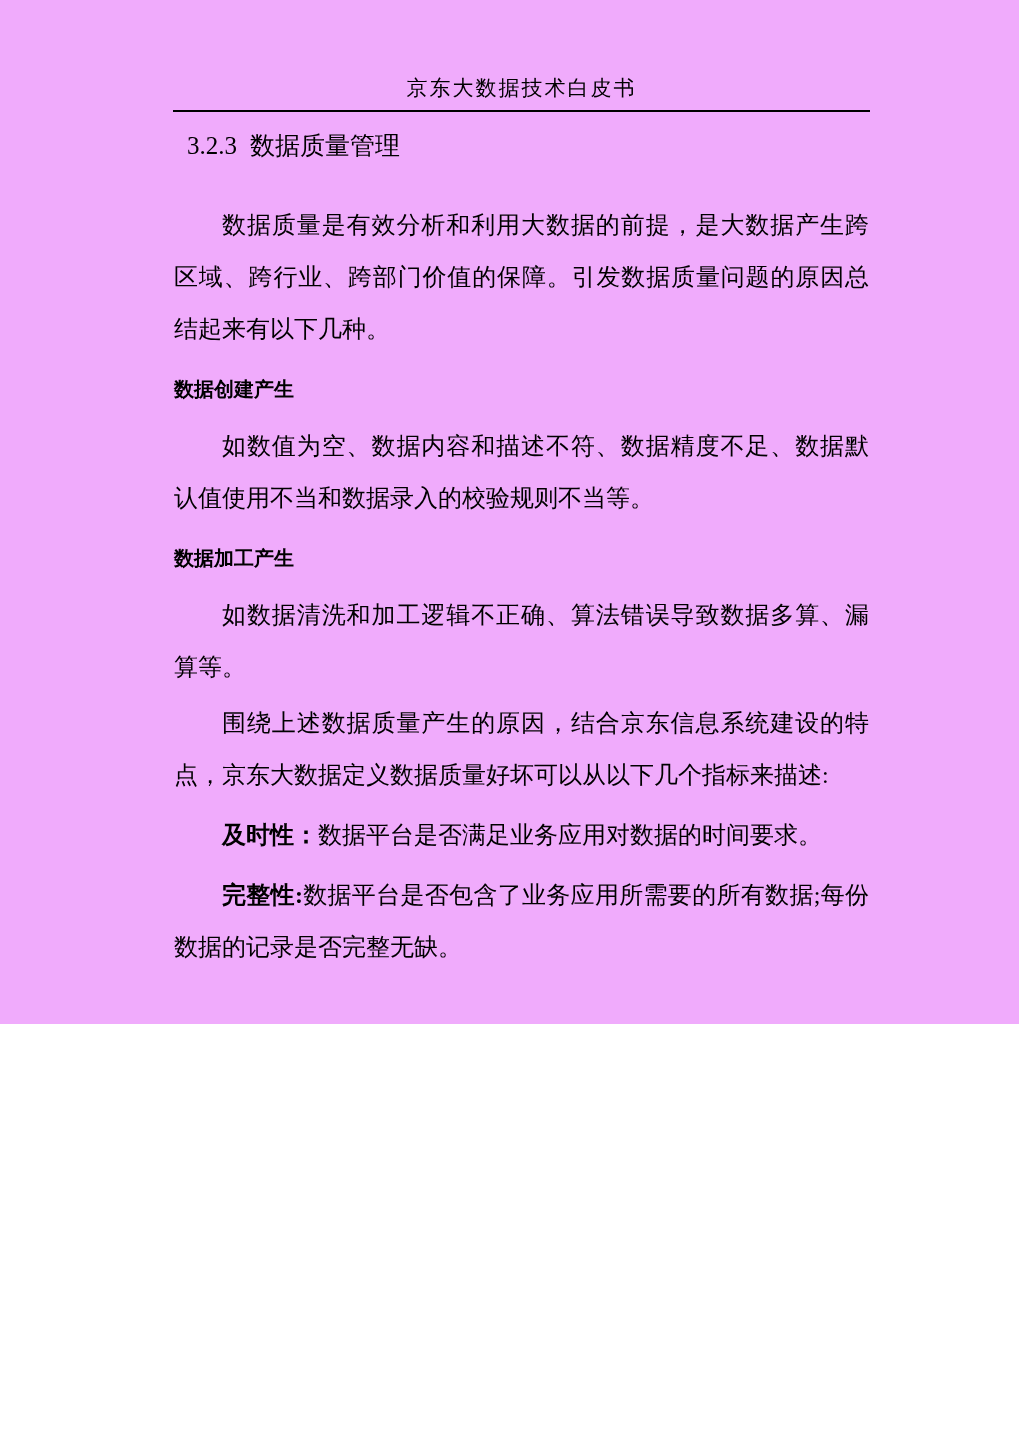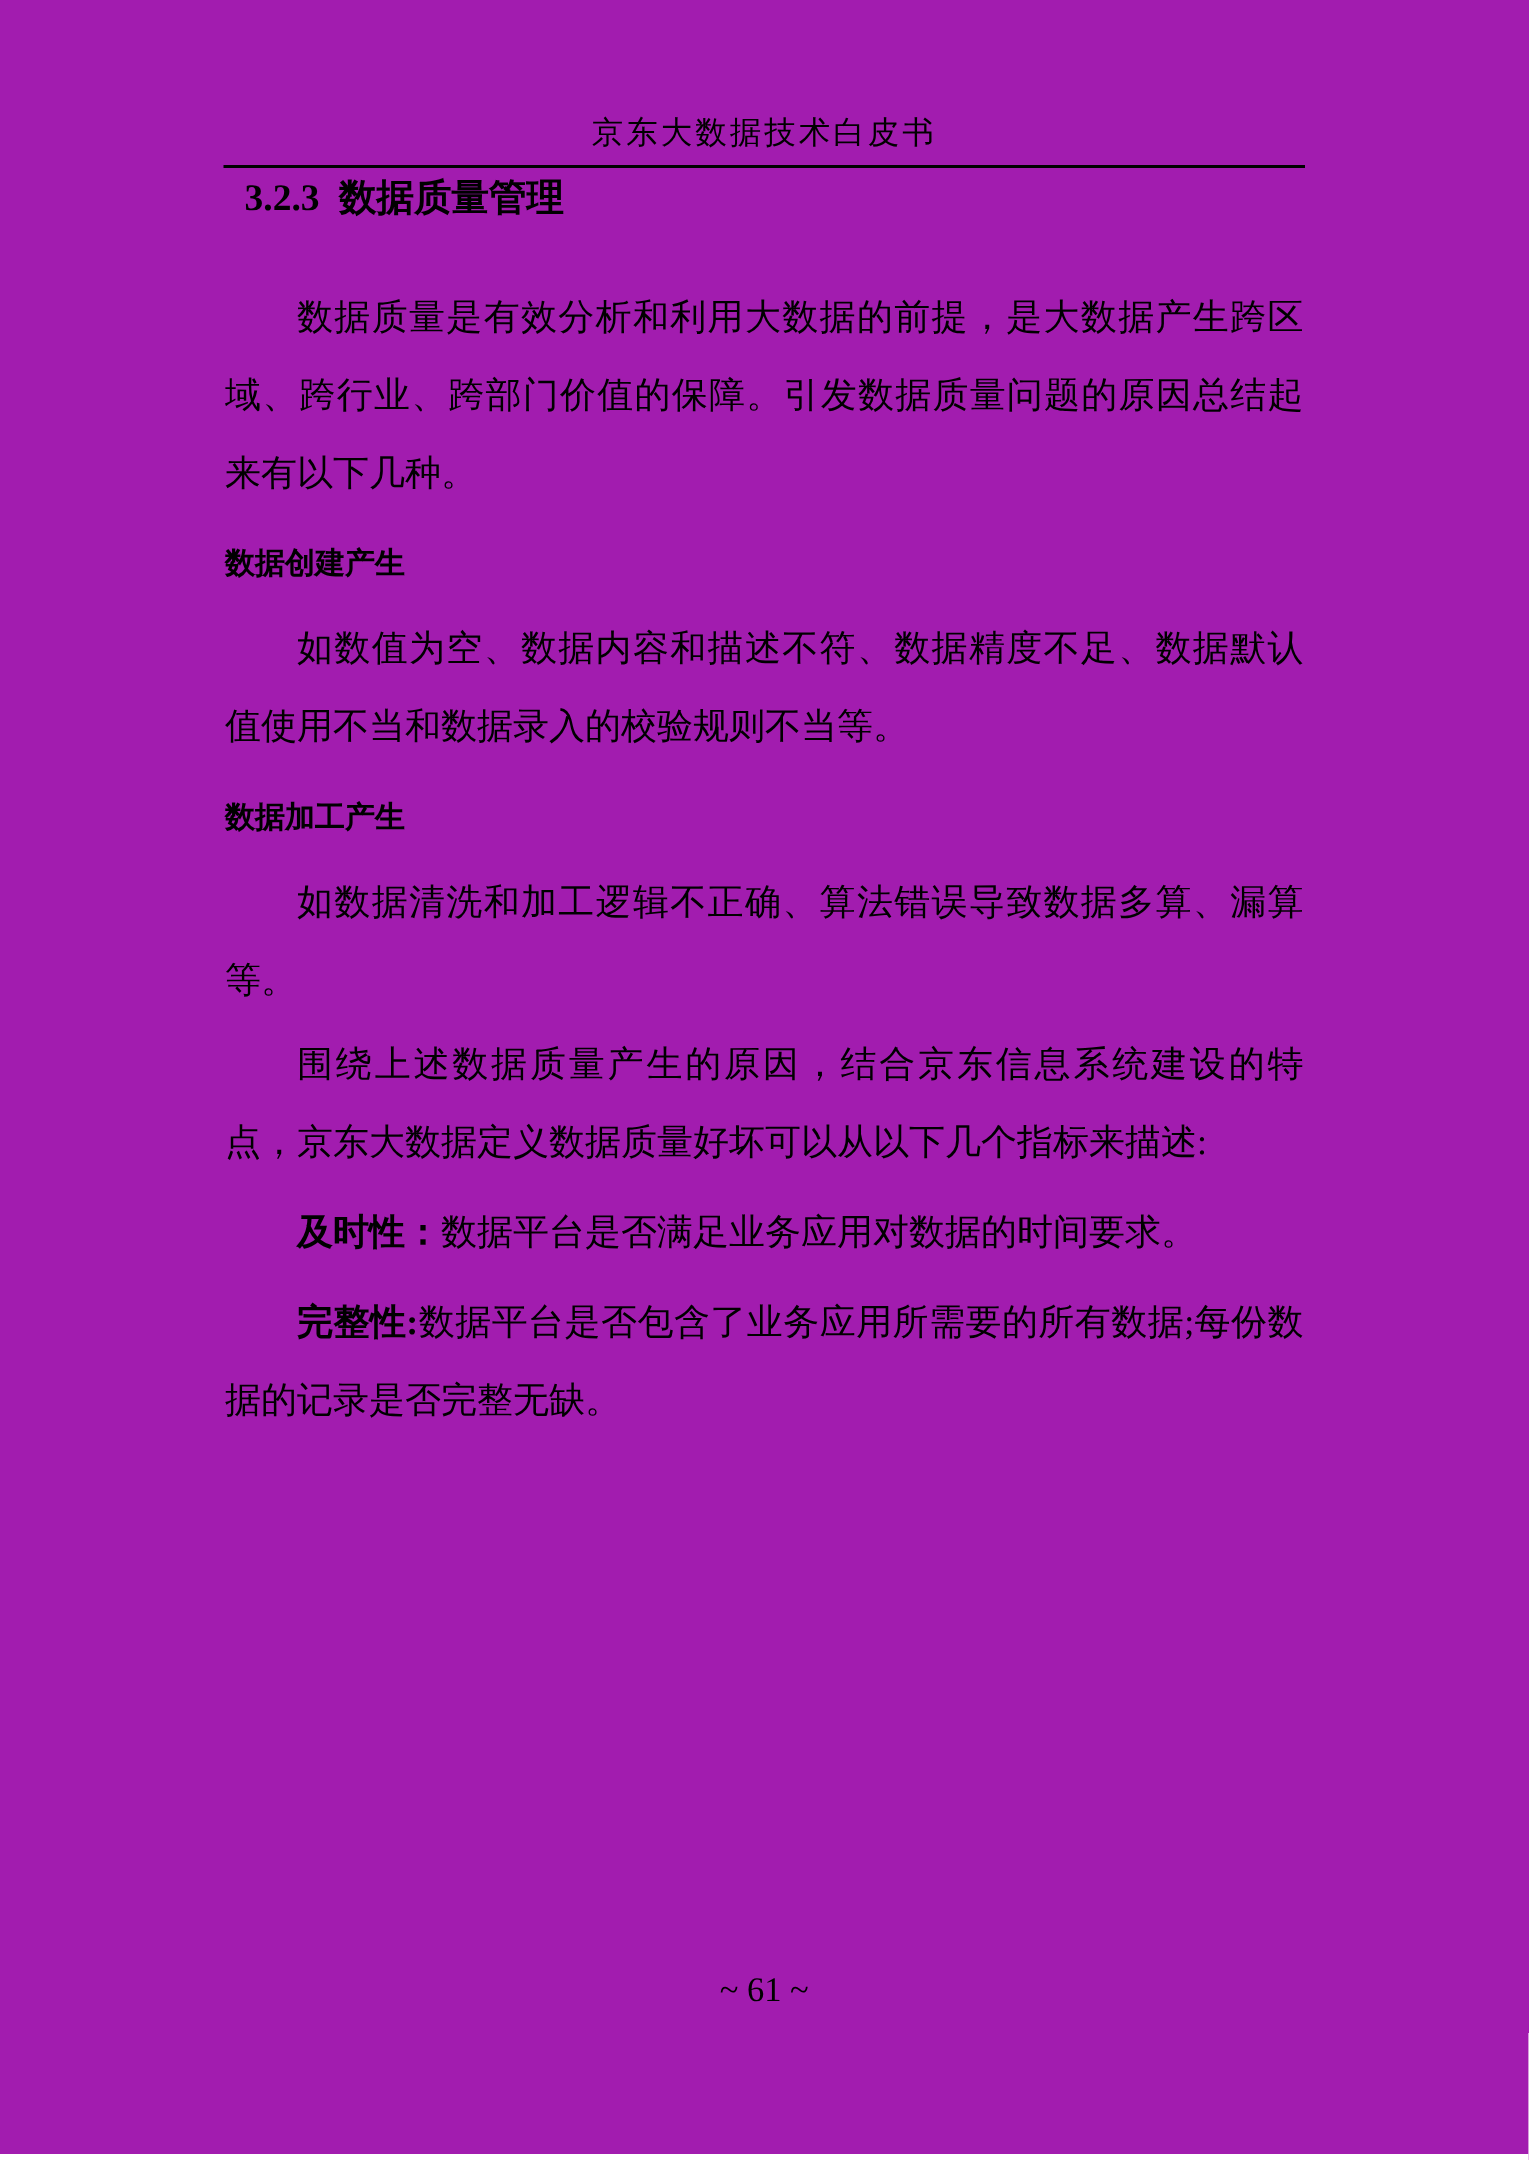--- a/index.html
+++ b/index.html
@@ -6,41 +6,43 @@
   html, body { background: #ffffff; }
   body {
     width: 1019px;
     height: 1440px;
     font-family: "Liberation Serif", "DejaVu Serif", serif;
     color: #000000;
   }
   .page {
     position: relative;
     width: 1019px;
-    height: 1436px;
-    background: #a21caf;
+    height: 1024px;
+    background: #f0abfc;
     overflow: hidden;
+    padding-left: 24px;
   }
   .doc-header {
     margin: 0 149px;
     padding-top: 74px;
     padding-bottom: 8px;
     border-bottom: 2px solid #000000;
     text-align: center;
   }
   .doc-header-title {
     font-size: 21px;
     line-height: 28px;
     letter-spacing: 2px;
   }
   .doc-body { padding: 0 150px; }
   .section-title {
+    margin-top: 13px;
     padding-left: 13px;
     font-size: 25px;
-    font-weight: bold;
+    font-weight: normal;
     line-height: 42px;
     white-space: nowrap;
   }
   .section-number { margin-right: 13px; }
   .para {
     font-size: 24px;
     line-height: 52px;
     text-align: justify;
     text-justify: inter-character;
   }

